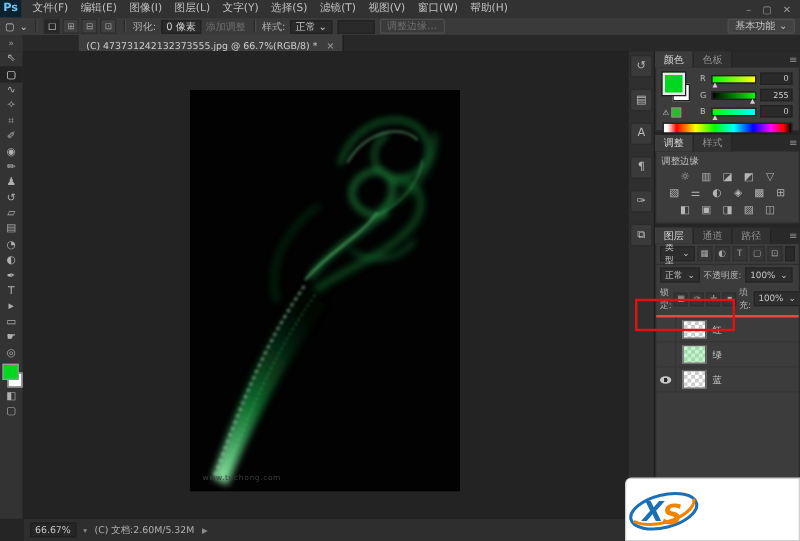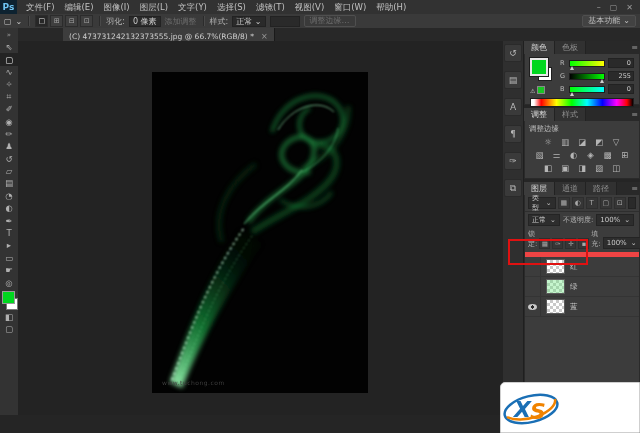--- a/index.html
+++ b/index.html
@@ -90,22 +90,22 @@
   .lyr-filter{display:flex;align-items:flex-end;gap:2px;padding:2px 3px;border-bottom:1px solid #2e2e2e;}
   .lf-kind{display:flex;align-items:center;gap:2px;background:#2d2d2d;border:1px solid #242424;
            padding:0 3px;height:10px;font-size:7px;color:#c5c5c5;}
   .lf-icons{display:flex;gap:2px;}
   .lf-icons span{width:10px;height:10px;display:flex;align-items:center;justify-content:center;
                  color:#a8a8a8;font-size:7px;border:1px solid #2e2e2e;background:#363636;}
   .lf-toggle{margin-left:auto;width:7px;height:10px;background:#2a2a2a;border:1px solid #222;}
   .lyr-blend{display:flex;align-items:center;gap:3px;padding:2px 3px;font-size:7px;color:#b5b5b5;}
   .sel{background:#2d2d2d;border:1px solid #242424;height:10px;line-height:10px;padding:0 3px;
        color:#c9c9c9;display:flex;gap:4px;align-items:center;}
-  .lyr-lock{display:flex;align-items:flex-end;gap:2px;padding:1px 3px 3px;font-size:7px;color:#b5b5b5;
-            border-bottom:5px solid #ef4444;}
+  .lyr-lock{display:flex;align-items:center;gap:2px;padding:1px 3px 3px;font-size:7px;color:#b5b5b5;
+            border-bottom:2px solid #ef4444;}
   .lyr-lock .lk{width:9px;height:9px;border:1px solid #2e2e2e;background:#363636;display:flex;
                 align-items:center;justify-content:center;color:#a8a8a8;font-size:6.5px;}
   .layer-list{}
   .layer-row{height:19px;display:flex;align-items:center;border-bottom:1px solid #343434;position:relative;}
   .eye-cell{width:15px;height:19px;border-right:1px solid #343434;display:flex;align-items:center;justify-content:center;flex:none;}
   .eye{width:9px;height:6px;border-radius:50%;background:radial-gradient(circle at 50% 50%,#2a2a2a 0 1.5px,#c9c9c9 1.6px);}
   .thumb{width:17px;height:13px;margin:0 5px 0 5px;border:1px solid #5a5a5a;flex:none;}
   .thumb.checker, .thumb.checker-green{background-color:#fff;
     background-image:linear-gradient(45deg,#c9c9c9 25%,transparent 25%,transparent 75%,#c9c9c9 75%),
                      linear-gradient(45deg,#c9c9c9 25%,transparent 25%,transparent 75%,#c9c9c9 75%);
@@ -394,20 +394,26 @@
               </span>
             <span class="thumb checker"></span>
             <span class="lname">蓝</span>
           </div>
         </div>
         <div class="lyr-rest"></div>
       </div>
     </div>
   </div>
 
+  <div class="statusbar">
+    <span class="zoom-field">66.67%</span>
+    <span class="sb-arrow">▾</span>
+    <span>(C) 文档:2.60M/5.32M</span>
+    <span class="sb-arrow">▶</span>
+  </div>
 
   <div class="red-box" style="border-color: rgb(224, 17, 17);"></div>
 
   <div class="site-wm">
     <span class="wm-logo">
       <svg viewBox="0 0 62 44" width="62" height="44">
         <ellipse cx="30" cy="23" rx="27" ry="13" fill="none" stroke="#1a6fb5" stroke-width="2.5" transform="rotate(-14 30 23)"></ellipse>
         <path d="M6,31 A27 13 -14 0 0 54 13" fill="none" stroke="#f08300" stroke-width="2.5"></path>
         <text x="13" y="31" font-family="DejaVu Sans, Liberation Sans, sans-serif" font-size="22" font-style="italic" font-weight="bold" fill="#1a6fb5">X</text>
         <text x="29" y="33" font-family="DejaVu Sans, Liberation Sans, sans-serif" font-size="22" font-style="italic" font-weight="bold" fill="#f08300">S</text>

